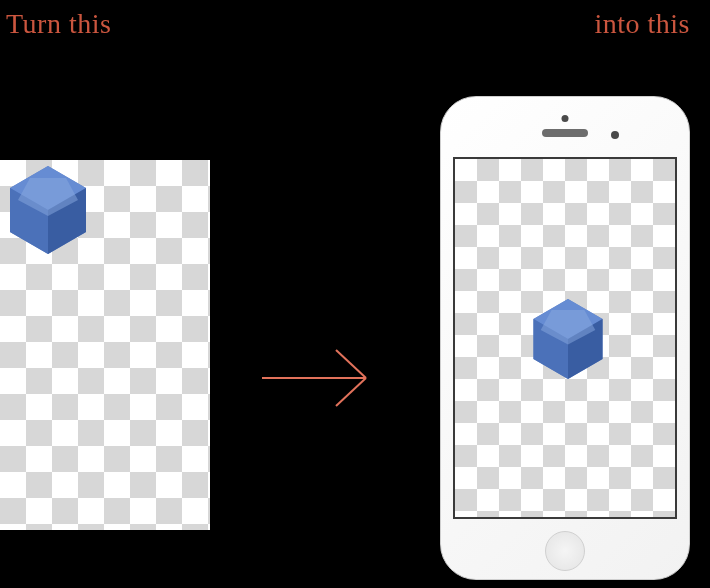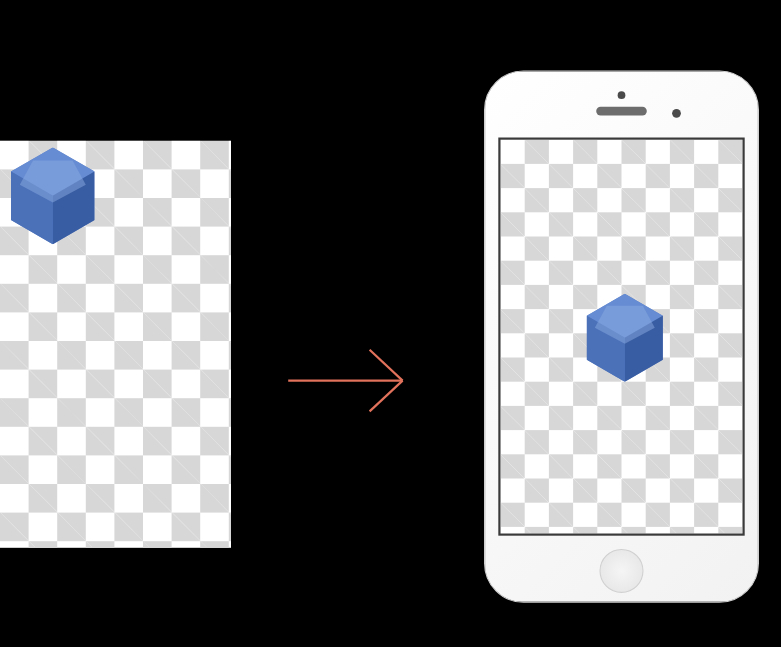--- a/index.html
+++ b/index.html
@@ -62,20 +62,22 @@
         #fff;
       background-size:44px 44px;
       background-position:0 0,22px 22px;
     }
     .phone .screen .hex { left:78px; top:140px; width:70px; height:80px; }
   </style>
 </head>
 <body>
 
 <div class="titles">
+  <span class="title-left">Turn this</span>
+  <span class="title-right">into this</span>
 </div>
 
 <div class="stage">
 
   <div class="left-canvas">
     <svg class="hex" viewBox="0 0 76 88" style="left:10px;top:6px;">
       <polygon points="38,0 76,22 76,66 38,88 0,66 0,22" fill="#5177c0"></polygon>
       <polygon points="38,0 76,22 38,44 0,22" fill="#6a8fd6" opacity="0.85"></polygon>
       <polygon points="38,44 76,22 76,66 38,88" fill="#365a9e" opacity="0.9"></polygon>
       <polygon points="38,44 0,22 0,66 38,88" fill="#4a70b8" opacity="0.9"></polygon>

